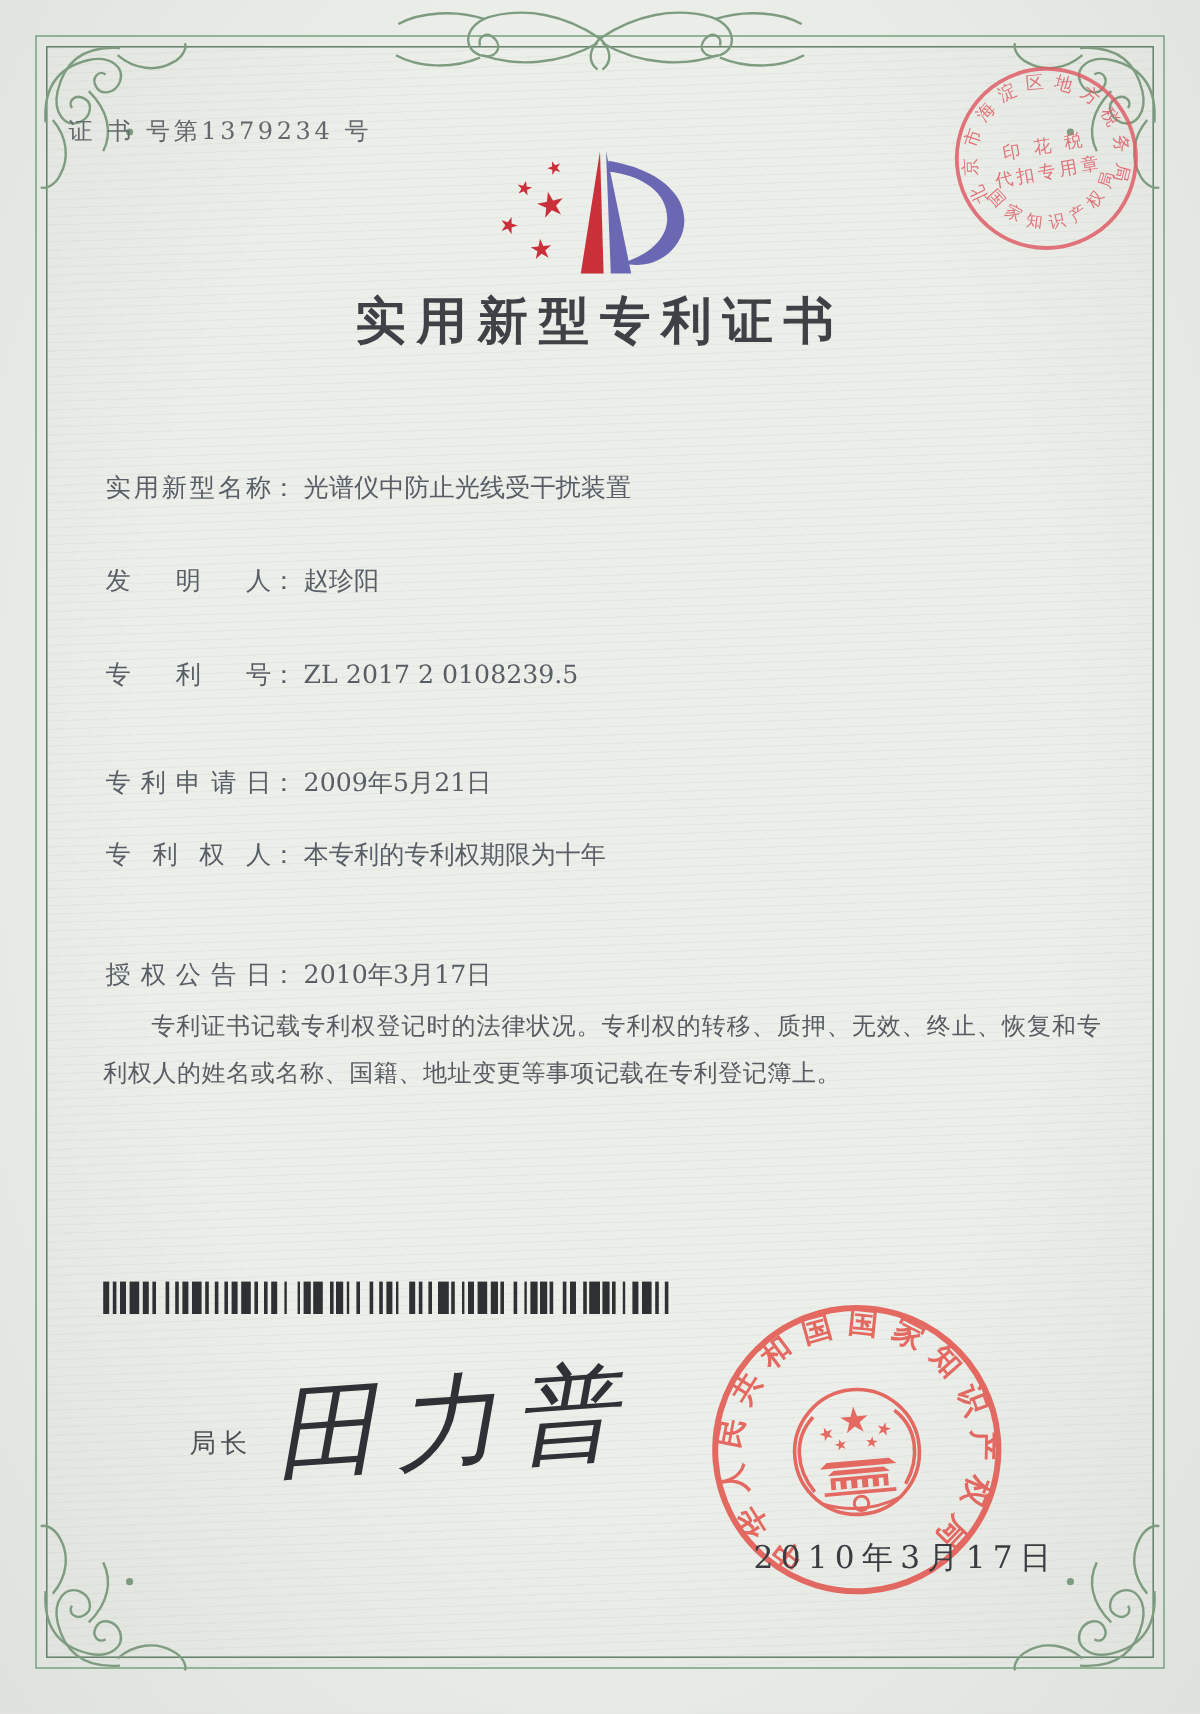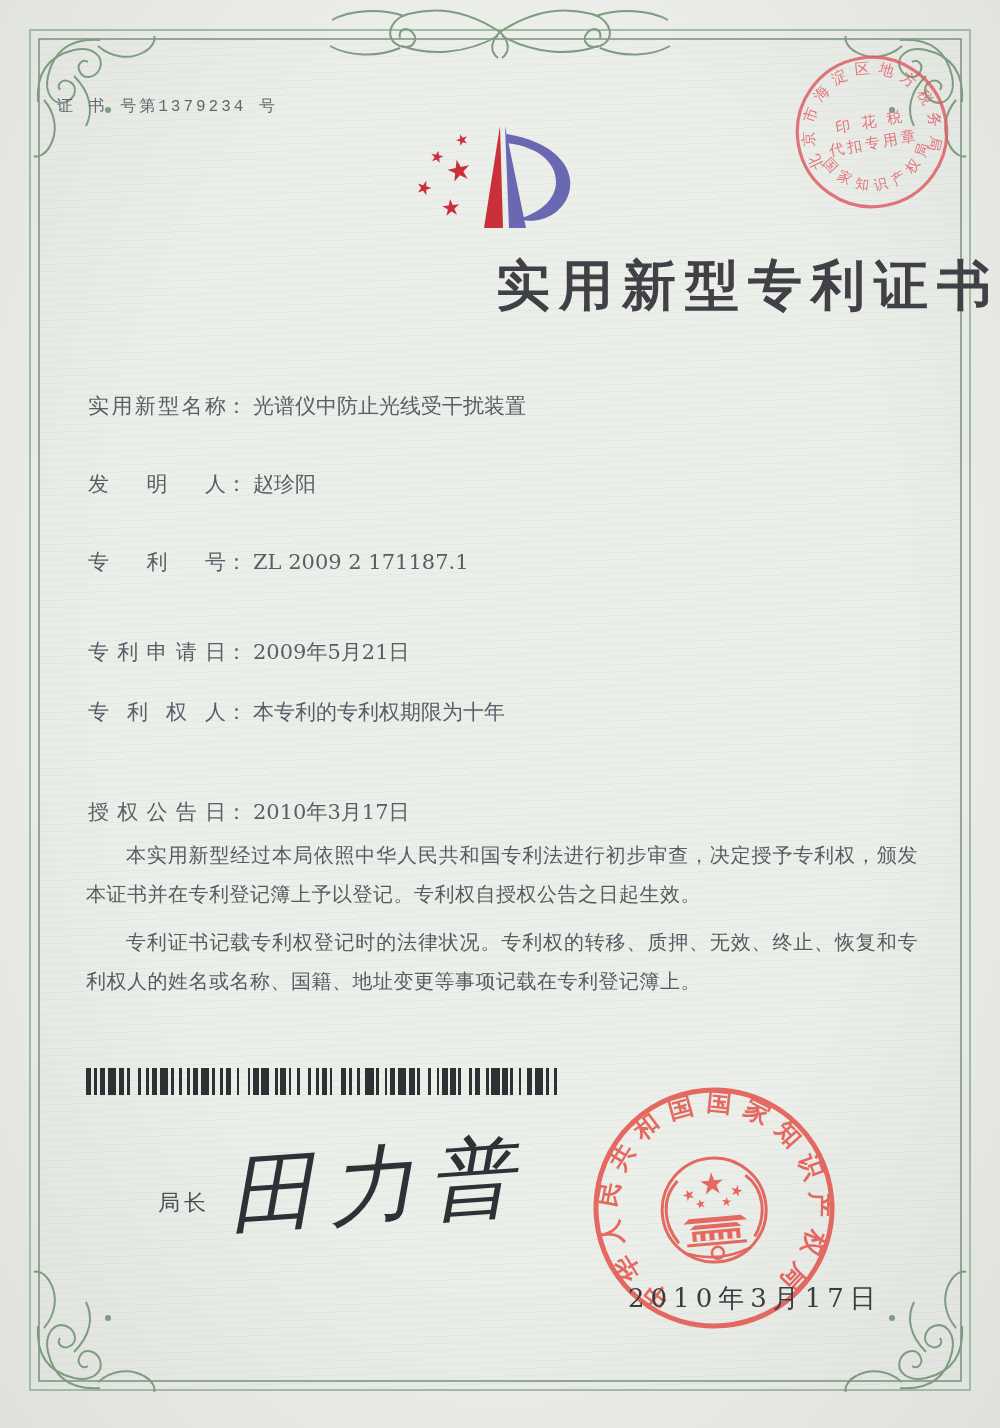--- a/index.html
+++ b/index.html
@@ -15,27 +15,27 @@
   }
   .inner-paper{
     position:absolute;left:40px;top:40px;right:40px;bottom:40px;
     background:repeating-linear-gradient(178deg,
       rgba(150,185,158,0.10) 0px, rgba(150,185,158,0.10) 1px,
       rgba(0,0,0,0) 1px, rgba(0,0,0,0) 7px);
   }
   .border-svg, .seal-svg{position:absolute;left:0;top:0;}
   .cert-number{
     position:absolute;left:57px;top:96px;
-    font-size:16px;letter-spacing:3px;color:#63686c;font-family:Liberation Mono, monospace;
+    font-size:20px;letter-spacing:3px;color:#63686c;
   }
   .logo-svg{position:absolute;left:408px;top:100px;}
   .tax-stamp{position:absolute;left:792px;top:52px;opacity:.85;}
   .doc-title{
-    position:absolute;left:0;top:250px;width:100%;
-    text-align:right;font-size:54px;font-weight:700;
+    position:absolute;left:0;top:240px;width:100%;
+    text-align:center;font-size:42px;font-weight:700;
     letter-spacing:9px;color:#404147;
   }
   .fields{position:absolute;left:88px;top:0;width:840px;}
   .field-row{position:absolute;left:0;font-size:21px;color:#575e66;white-space:nowrap;}
   .field-row .flabel{display:inline-block;width:138px;text-align:justify;text-align-last:justify;}
   .field-row .fcolon{display:inline-block;margin-right:6px;}
   .row-0{top:392px}.row-1{top:470px}.row-2{top:548px}
   .row-3{top:638px}.row-4{top:698px}.row-5{top:798px}
   .paragraphs{
     position:absolute;left:86px;top:836px;width:832px;
@@ -141,35 +141,34 @@
   <div class="doc-title">实用新型专利证书</div>
 
   <div class="fields">
     <div class="field-row row-0">
       <span class="flabel">实用新型名称</span><span class="fcolon">：</span><span class="fvalue">光谱仪中防止光线受干扰装置</span>
     </div>
     <div class="field-row row-1">
       <span class="flabel">发明人</span><span class="fcolon">：</span><span class="fvalue">赵珍阳</span>
     </div>
     <div class="field-row row-2">
-      <span class="flabel">专利号</span><span class="fcolon">：</span><span class="fvalue">ZL 2009 2 171187.1</span>
+      <span class="flabel">专利号</span><span class="fcolon">：</span><span class="fvalue">ZL 2017 2 0108239.5</span>
     </div>
     <div class="field-row row-3">
       <span class="flabel">专利申请日</span><span class="fcolon">：</span><span class="fvalue">2009年5月21日</span>
     </div>
     <div class="field-row row-4">
       <span class="flabel">专利权人</span><span class="fcolon">：</span><span class="fvalue">本专利的专利权期限为十年</span>
     </div>
     <div class="field-row row-5">
       <span class="flabel">授权公告日</span><span class="fcolon">：</span><span class="fvalue">2010年3月17日</span>
     </div>
   </div>
 
   <div class="paragraphs">
-    <p>本实用新型经过本局依照中华人民共和国专利法进行初步审查，决定授予专利权，颁发本证书并在专利登记簿上予以登记。专利权自授权公告之日起生效。</p>
     <p>专利证书记载专利权登记时的法律状况。专利权的转移、质押、无效、终止、恢复和专利权人的姓名或名称、国籍、地址变更等事项记载在专利登记簿上。</p>
   </div>
 
   <div class="barcode">
       <span class="bar" style="flex-grow: 2;"></span>
       <span class="gap" style="flex-grow: 1;"></span>
       <span class="bar" style="flex-grow: 1;"></span>
       <span class="gap" style="flex-grow: 1;"></span>
       <span class="bar" style="flex-grow: 2;"></span>
       <span class="gap" style="flex-grow: 1;"></span>

